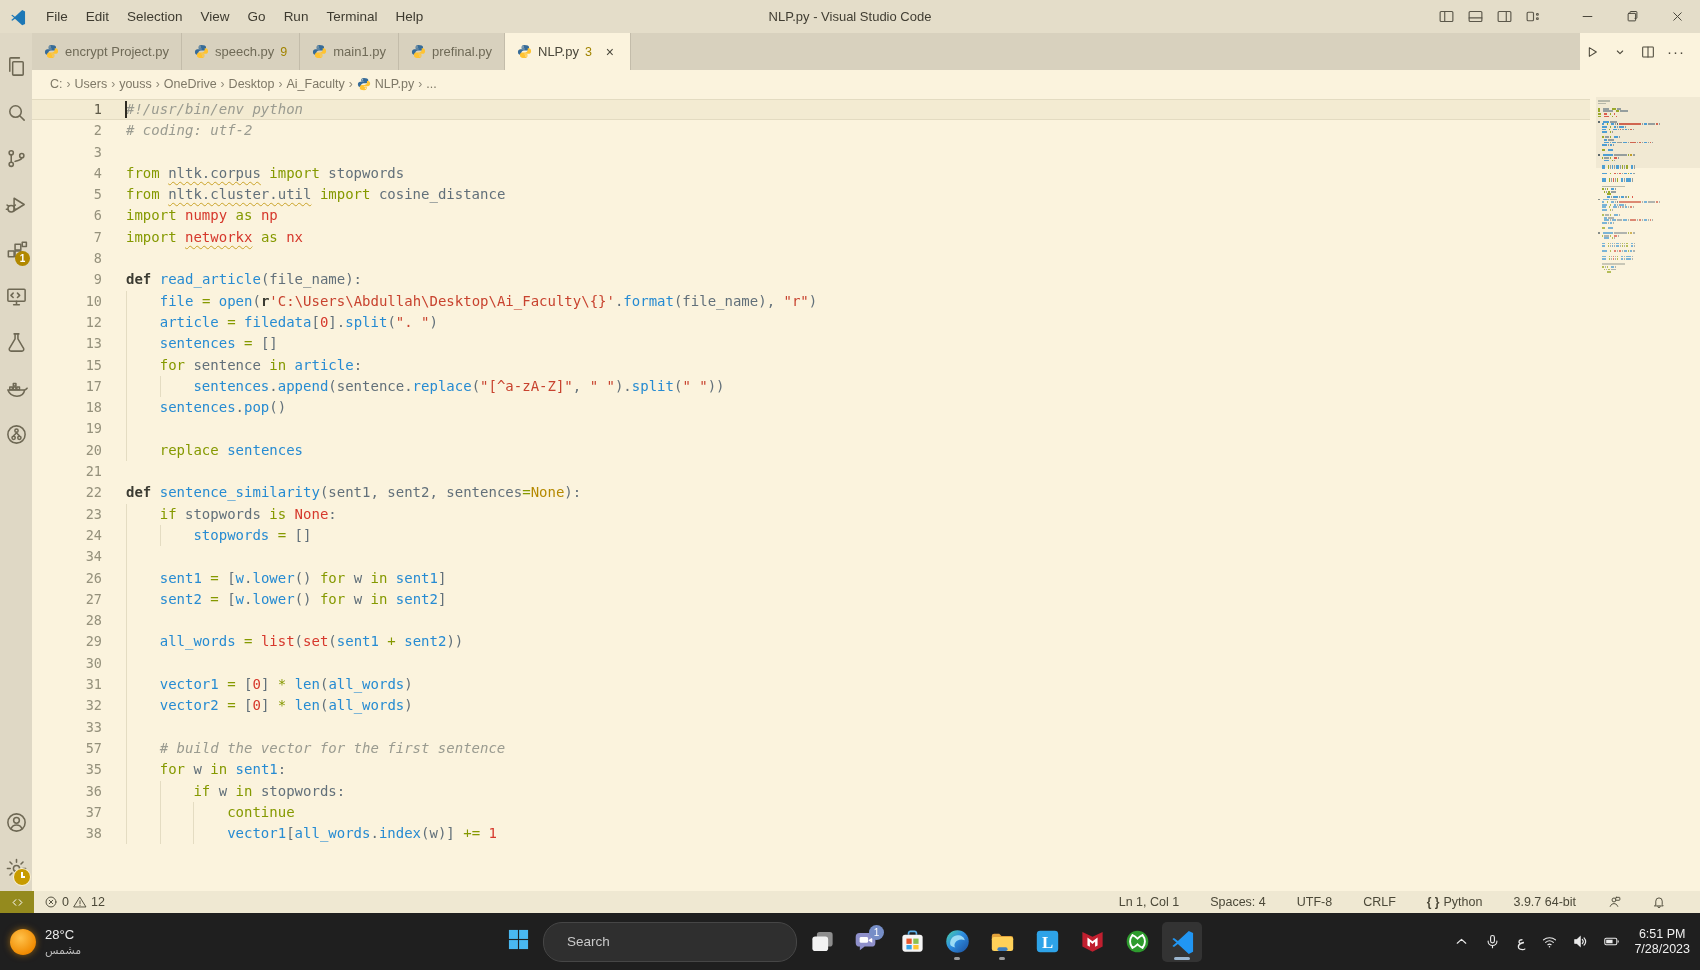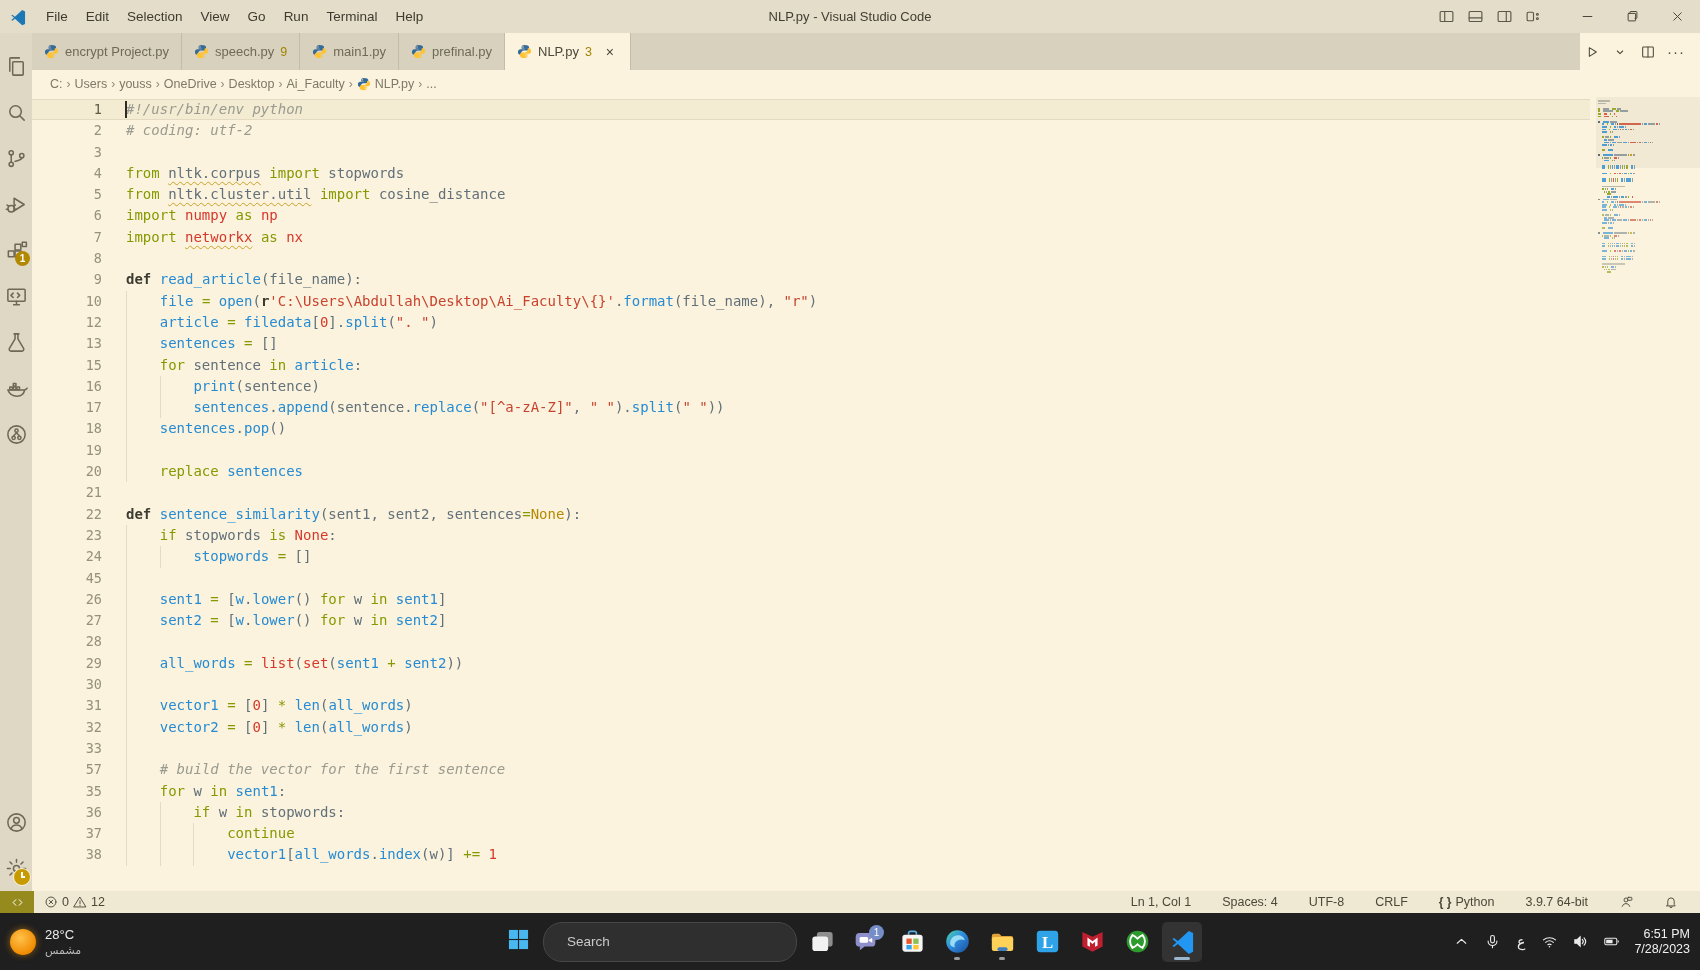--- a/index.html
+++ b/index.html
@@ -81,21 +81,21 @@
   .mm-seg{height:100%;display:inline-block;}
   .mm-slider{position:absolute;left:-2px;right:-14px;top:0;height:40%;background:rgba(90,80,50,0.06);}
 
   
   .statusbar{height:22px;background:#EFE8D2;display:flex;align-items:center;font-size:12.5px;color:#4B4838;flex:0 0 auto;}
   .remote{width:34px;height:100%;background:#948A1E;color:#FFF;display:flex;align-items:center;justify-content:center;}
   .remote svg{width:15px;height:15px;}
   .problems{display:flex;align-items:center;gap:4px;padding:0 10px;}
   .problems .icon{display:flex;}
   .problems svg{width:14px;height:14px;}
-  .status-right{margin-left:auto;display:flex;align-items:center;gap:15px;padding-right:14px;}
+  .status-right{margin-left:auto;display:flex;align-items:center;gap:15px;padding-right:26px;}
   .seg{display:flex;align-items:center;gap:4px;padding:0 8px;}
   .seg svg{width:14px;height:14px;}
   .seg .braces-txt{font-size:12px;font-weight:bold;}
 
   
   .taskbar{height:57px;background:#1F1F1F;position:relative;display:flex;align-items:center;flex:0 0 auto;}
   .weather{position:absolute;left:10px;display:flex;align-items:center;gap:9px;color:#EDEDED;}
   .sun{width:26px;height:26px;border-radius:50%;background:radial-gradient(circle at 40% 35%,#FFC24B,#F08A00 72%);box-shadow:0 0 7px rgba(240,150,0,.55);}
   .weather .temp{font-size:13px;line-height:16px;}
   .weather .desc{font-size:11px;color:#B9B9B9;line-height:14px;}
@@ -106,21 +106,21 @@
   .run-dot{position:absolute;bottom:2px;left:50%;transform:translateX(-50%);width:6px;height:3px;border-radius:2px;background:#9C9C9C;}
   .tb-btn.active .run-dot{width:16px;background:#9CB6CE;}
   .tb-badge{position:absolute;top:3px;right:3px;min-width:15px;height:15px;border-radius:50%;background:#768EC7;color:#fff;
     font-size:10px;line-height:15px;text-align:center;}
   .search-pill{width:238px;height:38px;border-radius:19px;background:#2F2F2F;border:1px solid #464646;display:flex;align-items:center;
     padding-left:14px;gap:9px;color:#C9C9C9;font-size:13.5px;}
   .tray{position:absolute;right:10px;display:flex;align-items:center;gap:14px;color:#EAEAEA;}
   .tray .icon{display:flex;}
   .tray svg{width:17px;height:17px;}
   .tray .lang{font-size:14px;padding:0 2px;}
-  .clock{text-align:right;font-size:12.5px;line-height:15px;color:#F0F0F0;}
+  .clock{text-align:center;font-size:12.5px;line-height:15px;color:#F0F0F0;}
   .watermark{position:absolute;left:40%;bottom:0;font-size:62px;font-weight:bold;color:rgba(255,255,255,0.16);
     font-family:"DejaVu Sans",sans-serif;pointer-events:none;z-index:5;}
 </style>
 </head>
 <body>
 
 <div class="screen">
 
   <div class="titlebar">
     <span class="vslogo">
@@ -465,24 +465,20 @@
             </div>
             <div class="line-row">
               <span class="ln">13</span>
               <span class="code"><span class="guide" style="left: 0ch;"></span><span class="tok-txt">    </span><span class="tok-fn">sentences</span><span class="tok-txt"> </span><span class="tok-kw">=</span><span class="tok-txt"> []</span></span>
             </div>
             <div class="line-row">
               <span class="ln">15</span>
               <span class="code"><span class="guide" style="left: 0ch;"></span><span class="tok-txt">    </span><span class="tok-kw">for</span><span class="tok-txt"> sentence </span><span class="tok-kw">in</span><span class="tok-txt"> </span><span class="tok-fn">article</span><span class="tok-txt">:</span></span>
             </div>
             <div class="line-row">
-              <span class="ln">16</span>
-              <span class="code"><span class="guide" style="left: 0ch;"></span><span class="guide" style="left: 4ch;"></span><span class="tok-txt">        </span><span class="tok-fn">print</span><span class="tok-txt">(sentence)</span></span>
-            </div>
-            <div class="line-row">
               <span class="ln">17</span>
               <span class="code"><span class="guide" style="left: 0ch;"></span><span class="guide" style="left: 4ch;"></span><span class="tok-txt">        </span><span class="tok-fn">sentences</span><span class="tok-txt">.</span><span class="tok-fn">append</span><span class="tok-txt">(sentence.</span><span class="tok-fn">replace</span><span class="tok-txt">(</span><span class="tok-str">"[^a-zA-Z]"</span><span class="tok-txt">, </span><span class="tok-str">" "</span><span class="tok-txt">).</span><span class="tok-fn">split</span><span class="tok-txt">(</span><span class="tok-str">" "</span><span class="tok-txt">))</span></span>
             </div>
             <div class="line-row">
               <span class="ln">18</span>
               <span class="code"><span class="guide" style="left: 0ch;"></span><span class="tok-txt">    </span><span class="tok-fn">sentences</span><span class="tok-txt">.</span><span class="tok-fn">pop</span><span class="tok-txt">()</span></span>
             </div>
             <div class="line-row">
               <span class="ln">19</span>
               <span class="code"><span class="guide" style="left: 0ch;"></span></span>
@@ -501,21 +497,21 @@
             </div>
             <div class="line-row">
               <span class="ln">23</span>
               <span class="code"><span class="guide" style="left: 0ch;"></span><span class="tok-txt">    </span><span class="tok-kw">if</span><span class="tok-txt"> stopwords </span><span class="tok-kw">is</span><span class="tok-txt"> </span><span class="tok-red">None</span><span class="tok-txt">:</span></span>
             </div>
             <div class="line-row">
               <span class="ln">24</span>
               <span class="code"><span class="guide" style="left: 0ch;"></span><span class="guide" style="left: 4ch;"></span><span class="tok-txt">        </span><span class="tok-fn">stopwords</span><span class="tok-txt"> </span><span class="tok-kw">=</span><span class="tok-txt"> []</span></span>
             </div>
             <div class="line-row">
-              <span class="ln">45</span>
+              <span class="ln">34</span>
               <span class="code"><span class="guide" style="left: 0ch;"></span></span>
             </div>
             <div class="line-row">
               <span class="ln">26</span>
               <span class="code"><span class="guide" style="left: 0ch;"></span><span class="tok-txt">    </span><span class="tok-fn">sent1</span><span class="tok-txt"> </span><span class="tok-kw">=</span><span class="tok-txt"> [</span><span class="tok-fn">w</span><span class="tok-txt">.</span><span class="tok-fn">lower</span><span class="tok-txt">() </span><span class="tok-kw">for</span><span class="tok-txt"> w </span><span class="tok-kw">in</span><span class="tok-txt"> </span><span class="tok-fn">sent1</span><span class="tok-txt">]</span></span>
             </div>
             <div class="line-row">
               <span class="ln">27</span>
               <span class="code"><span class="guide" style="left: 0ch;"></span><span class="tok-txt">    </span><span class="tok-fn">sent2</span><span class="tok-txt"> </span><span class="tok-kw">=</span><span class="tok-txt"> [</span><span class="tok-fn">w</span><span class="tok-txt">.</span><span class="tok-fn">lower</span><span class="tok-txt">() </span><span class="tok-kw">for</span><span class="tok-txt"> w </span><span class="tok-kw">in</span><span class="tok-txt"> </span><span class="tok-fn">sent2</span><span class="tok-txt">]</span></span>
             </div>

